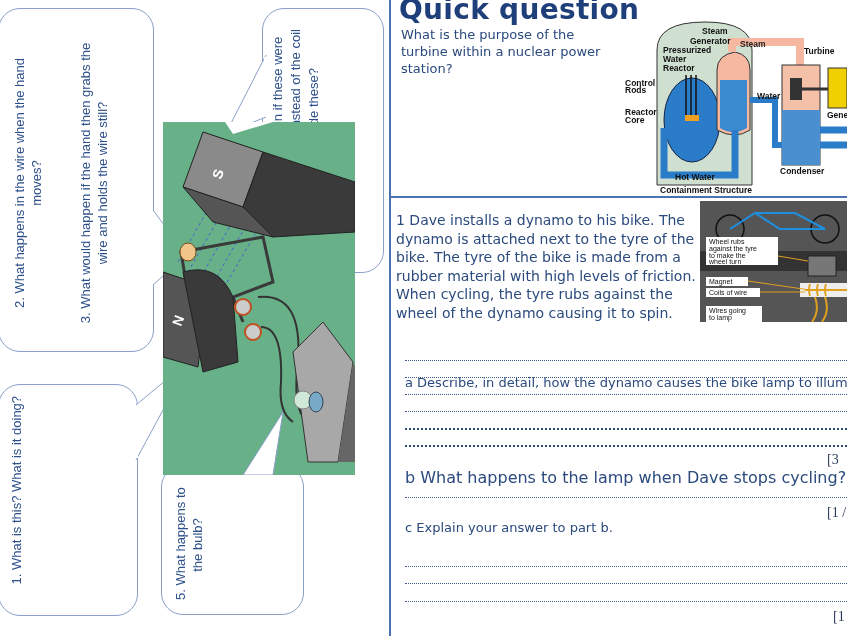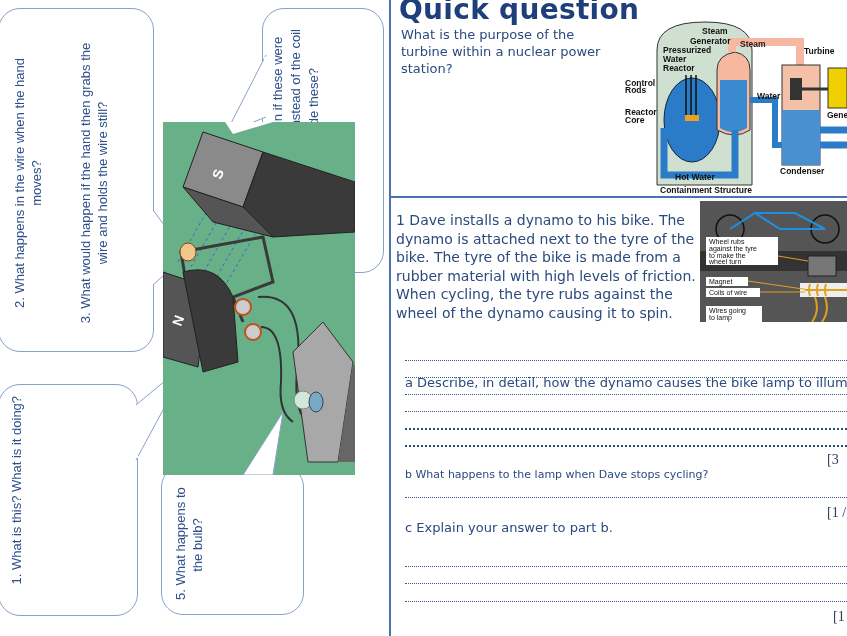--- a/index.html
+++ b/index.html
@@ -23,21 +23,21 @@
 
   
   .right-panel { position: absolute; left: 391px; top: 0; width: 456px; height: 636px; }
   .comic { font-family: "DejaVu Sans", sans-serif; color: #2b4a7d; }
   .qq-title { position: absolute; left: 8px; top: -7px; font-size: 28px; font-weight: bold; color: #1f3f7a; letter-spacing: 0.3px; }
   .qq-text { position: absolute; left: 10px; top: 26px; width: 215px; font-size: 13px; line-height: 17px; }
   .hr-blue { position: absolute; left: 0; top: 196px; width: 456px; height: 2px; background: #4a72b0; }
   .q1-text { position: absolute; left: 5px; top: 211px; width: 300px; font-size: 14px; line-height: 18.5px; }
   .dyn-img { position: absolute; left: 309px; top: 201px; width: 147px; height: 121px; }
   .qa { position: absolute; left: 14px; top: 331px; font-size: 13px; white-space: nowrap; margin-top: 44px; }
-  .qb { position: absolute; left: 14px; top: 468px; font-size: 11px; white-space: nowrap; }
+  .qb { position: absolute; left: 14px; top: 468px; font-size: 16px; white-space: nowrap; }
   .qc { position: absolute; left: 14px; top: 520px; font-size: 13px; white-space: nowrap; text-align: right; }
   .dots { position: absolute; left: 14px; width: 442px; height: 0; border-top: 1px dotted #3a5a8a; }
   .dots.dense { border-top: 2px dotted #2c4a78; }
   .marks { position: absolute; font-family: "Liberation Serif", serif; font-size: 14px; color: #2b3c5a; white-space: nowrap; }
 </style>
 </head>
 <body>
 
 <div class="left-panel">
 

